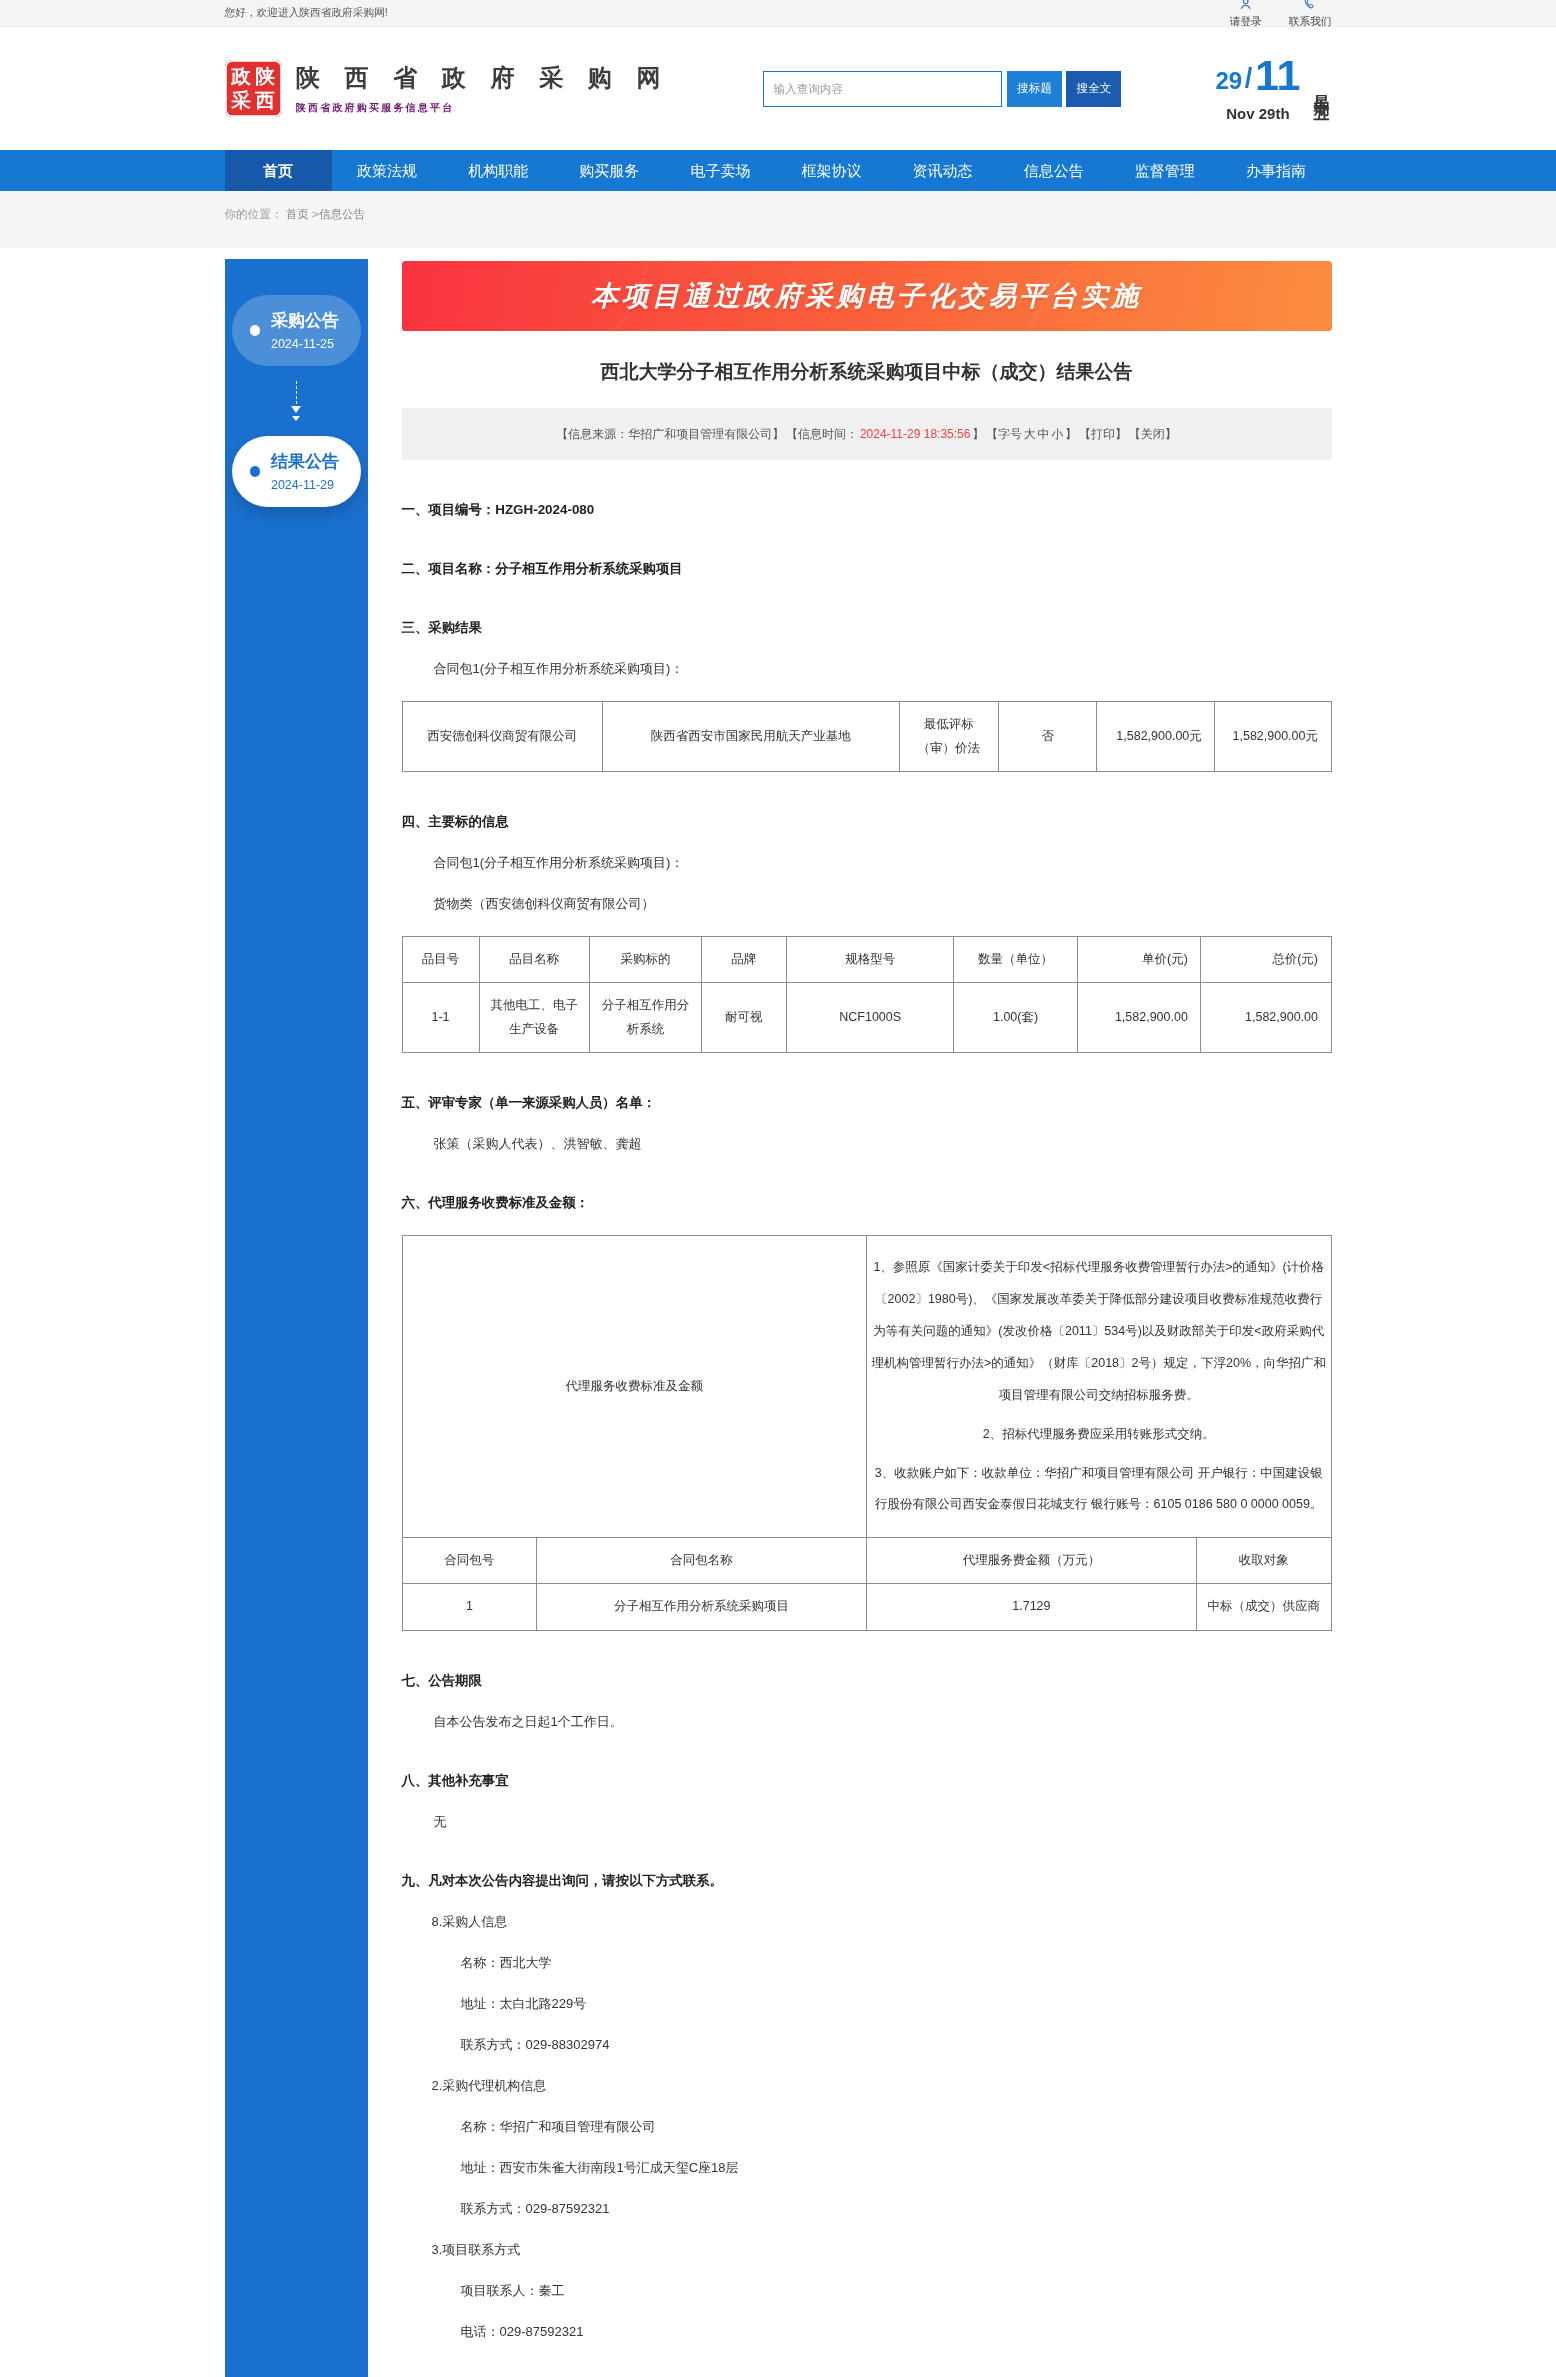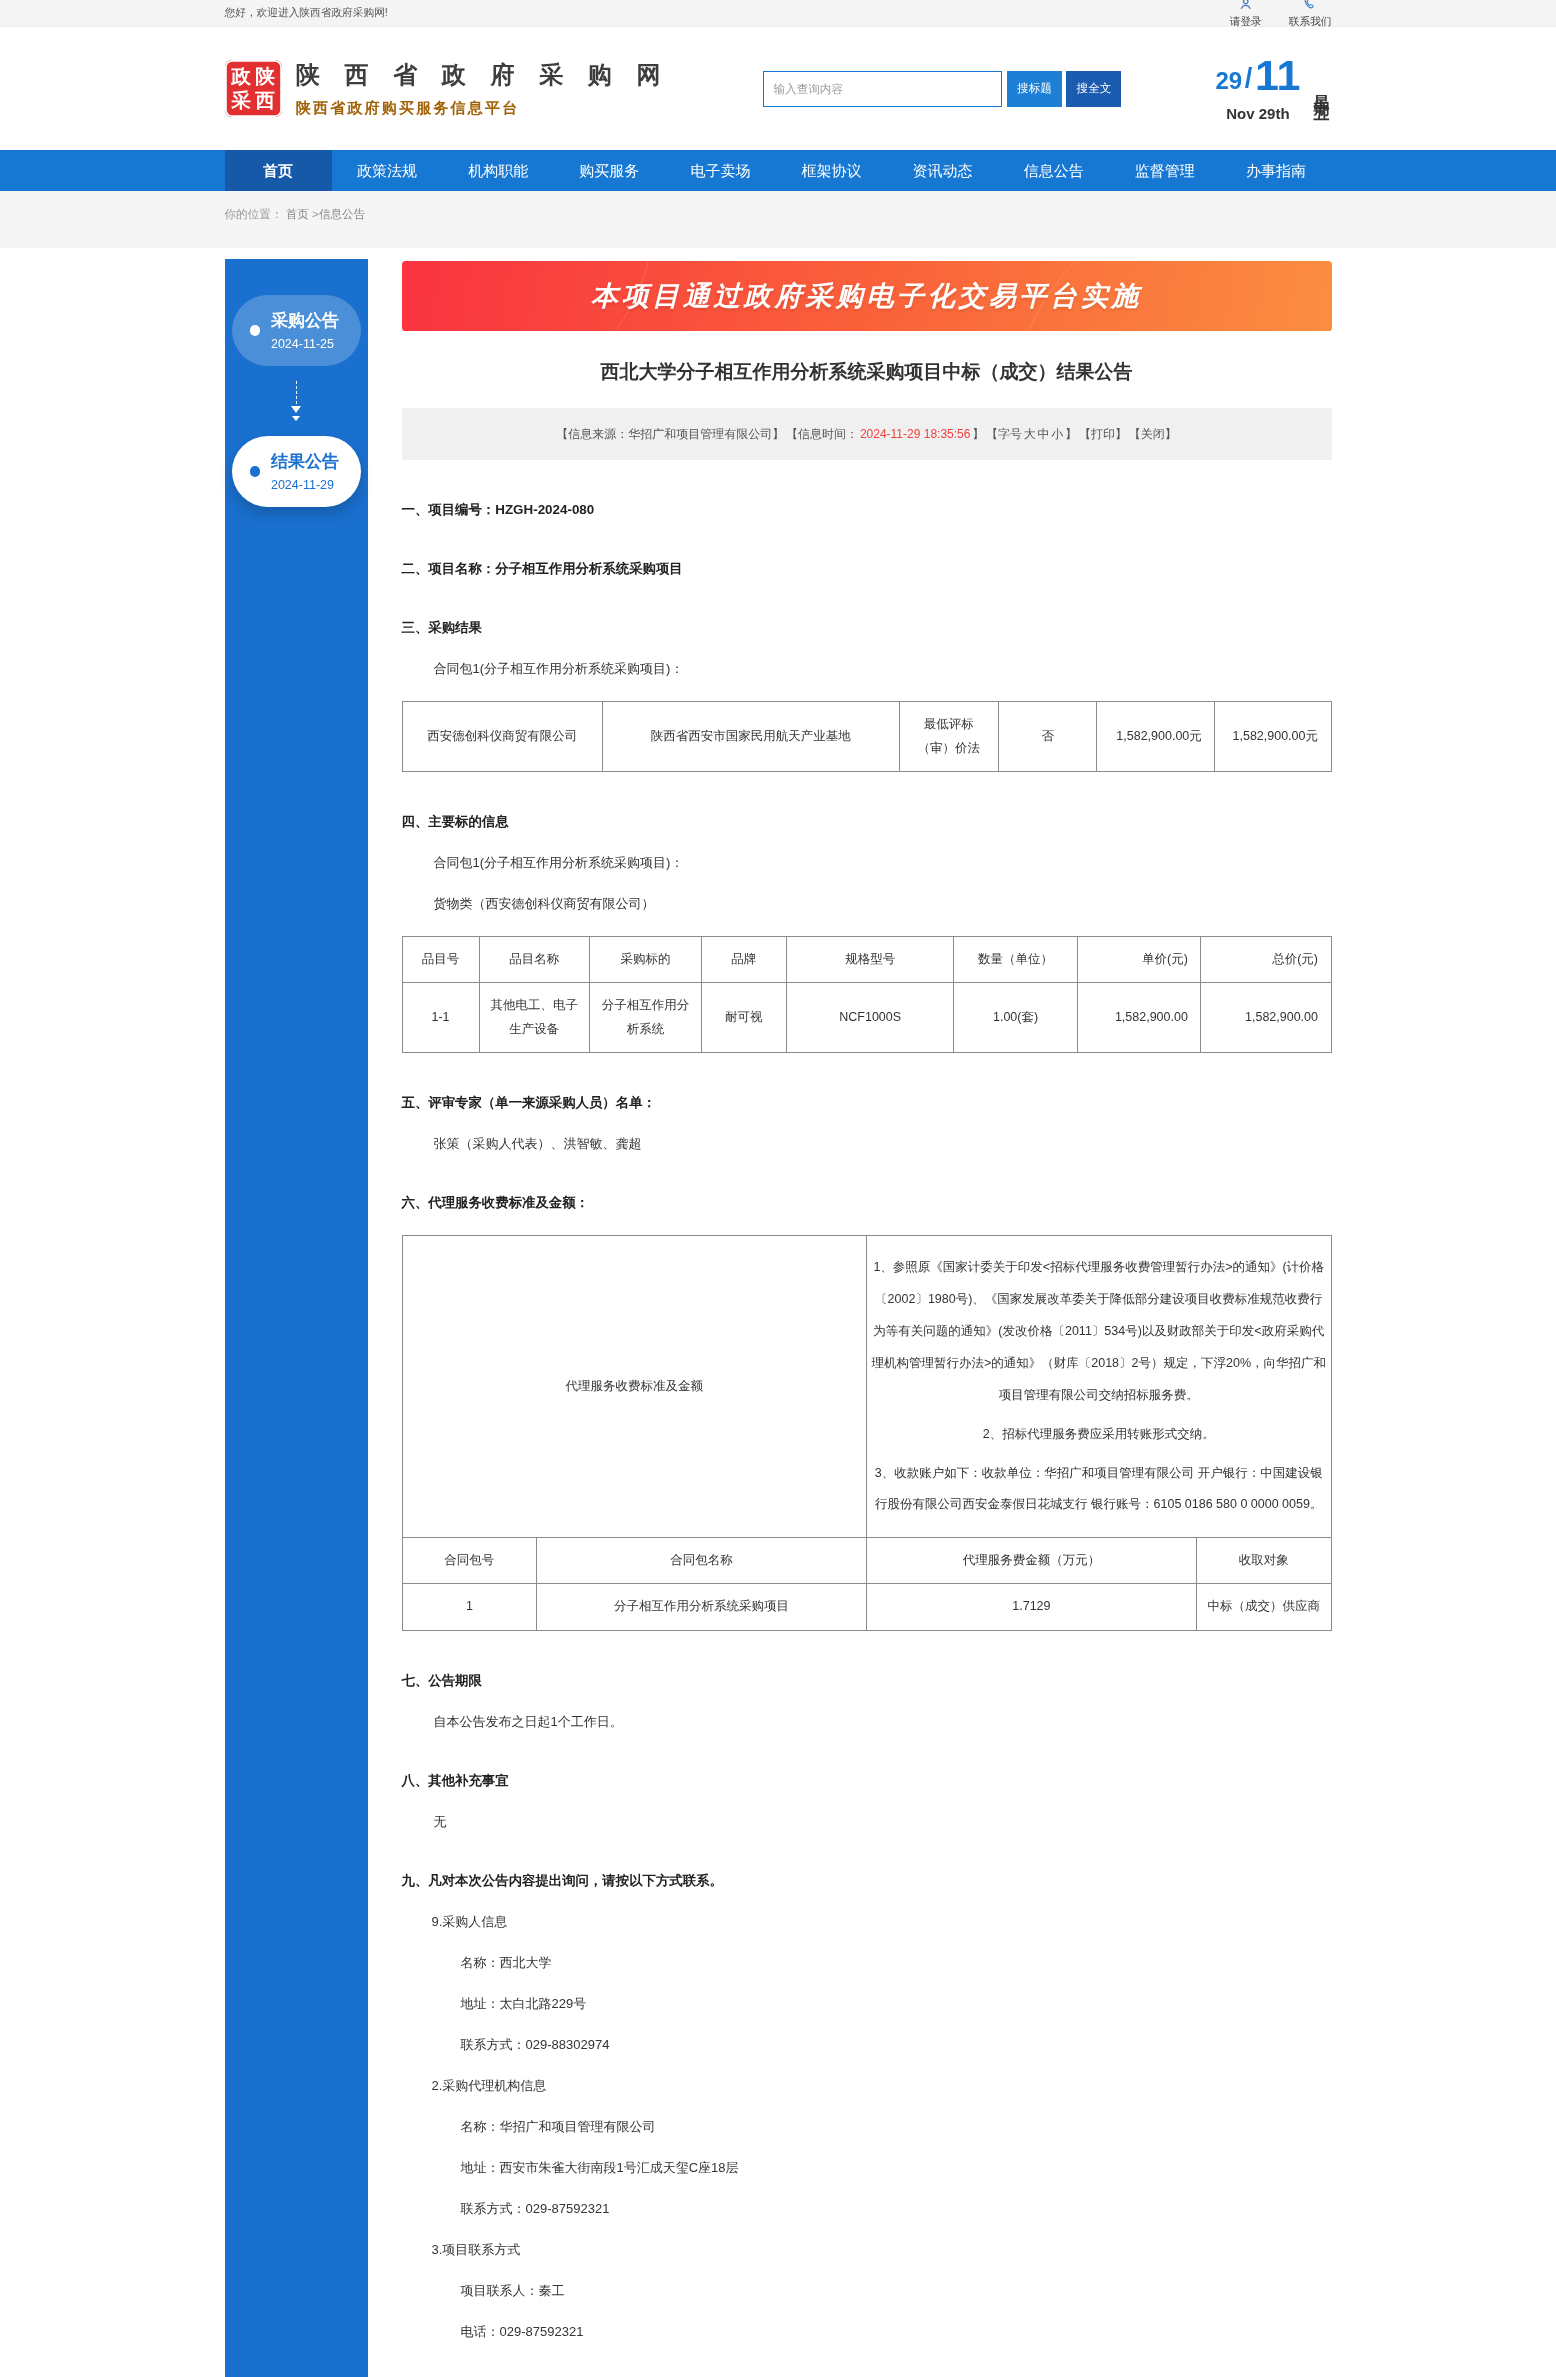--- a/index.html
+++ b/index.html
@@ -15,21 +15,21 @@
   .tb-item svg { display:block; }
 
   
   .header { height:123px; background:#fff; }
   .header .container { display:flex; align-items:center; justify-content:space-between; height:100%; }
   .brand { display:flex; align-items:center; }
   .logo-mark { width:57px; height:57px; background:#e23030; border-radius:7.1px; display:grid; grid-template-columns:1fr 1fr; grid-template-rows:1fr 1fr; padding:4.5px; box-shadow:inset 0 0 0 1.8px #fff, inset 0 0 0 3.6px #e23030; }
   .logo-mark span { color:#fff; font-weight:bold; font-size:19.6px; line-height:24px; text-align:center; font-family:"Liberation Serif","DejaVu Serif",serif; }
   .brand-text { margin-left:14.3px; }
   .brand-title { font-size:24px; font-weight:bold; color:#3d3d3d; letter-spacing:9px; }
-  .brand-sub { font-size:15px; color:#a16207; margin-top:7.1px; letter-spacing:2.2px; font-weight:bold; }
+  .brand-sub { font-size:10px; color:#701a75; margin-top:7.1px; letter-spacing:2.2px; font-weight:bold; }
   .search-box { display:flex; align-items:stretch; }
   .search-input { width:239px; height:36px; border:1.8px solid #1678d3; padding:0 9px; font-size:11.6px; color:#333; outline:none; }
   .search-input::placeholder { color:#9a9a9a; }
   .search-btn { height:36px; width:55px; border:none; color:#fff; font-size:11.6px; cursor:pointer; }
   .btn-title { background:#1e7fd6; margin-left:4.5px; }
   .btn-full { background:#1b5bb0; margin-left:4.5px; }
   .date-widget { display:flex; align-items:center; gap:10px; }
   .date-nums { text-align:center; }
   .date-line1 { color:#1678d3; font-weight:bold; display:flex; align-items:flex-end; justify-content:center; }
   .d-day { font-size:24px; line-height:30px; }
@@ -317,21 +317,21 @@
       </tbody>
         </table>
 
       <div class="sec-h">七、公告期限</div>
       <div class="para">自本公告发布之日起1个工作日。</div>
 
       <div class="sec-h">八、其他补充事宜</div>
       <div class="para">无</div>
 
       <div class="sec-h">九、凡对本次公告内容提出询问，请按以下方式联系。</div>
-      <div class="para" style="margin-left:30px">9.采购人信息</div>
+      <div class="para" style="margin-left:30px">8.采购人信息</div>
       <div class="para" style="margin-left:59px">名称：西北大学</div>
       <div class="para" style="margin-left:59px">地址：太白北路229号</div>
       <div class="para" style="margin-left:59px">联系方式：029-88302974</div>
       <div class="para" style="margin-left:30px">2.采购代理机构信息</div>
       <div class="para" style="margin-left:59px">名称：华招广和项目管理有限公司</div>
       <div class="para" style="margin-left:59px">地址：西安市朱雀大街南段1号汇成天玺C座18层</div>
       <div class="para" style="margin-left:59px">联系方式：029-87592321</div>
       <div class="para" style="margin-left:30px">3.项目联系方式</div>
       <div class="para" style="margin-left:59px">项目联系人：秦工</div>
       <div class="para" style="margin-left:59px">电话：029-87592321</div>

